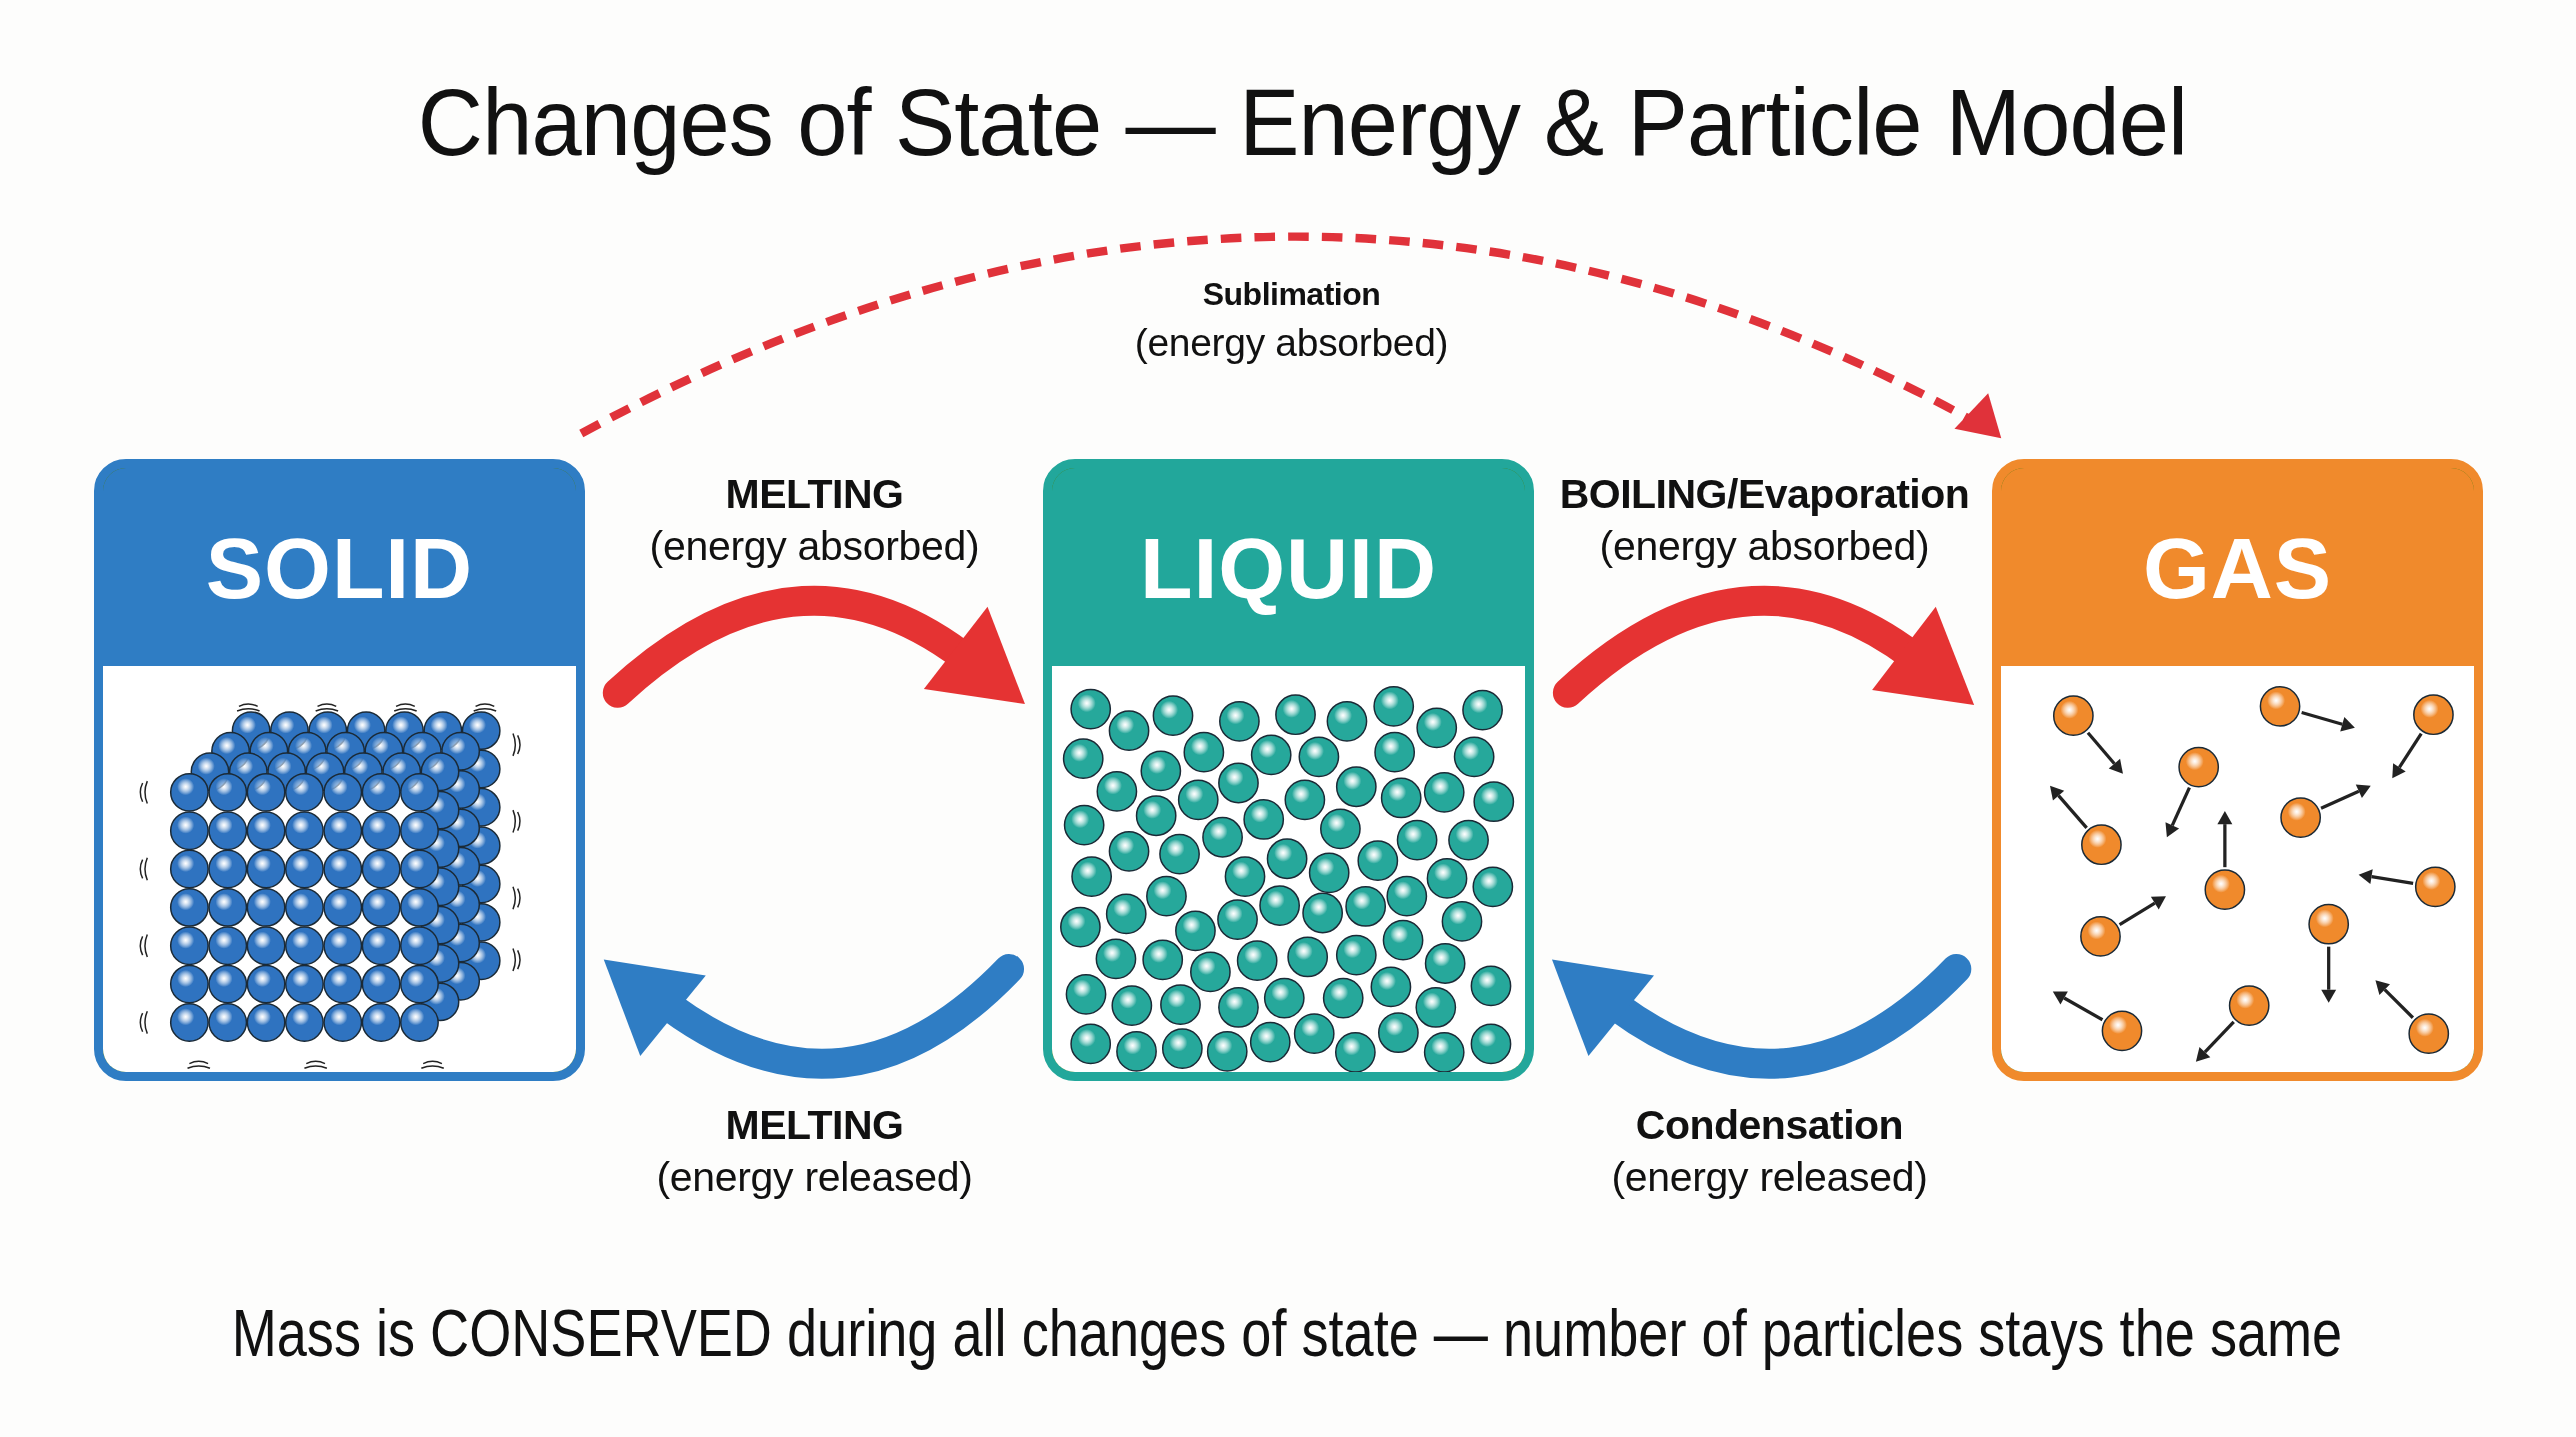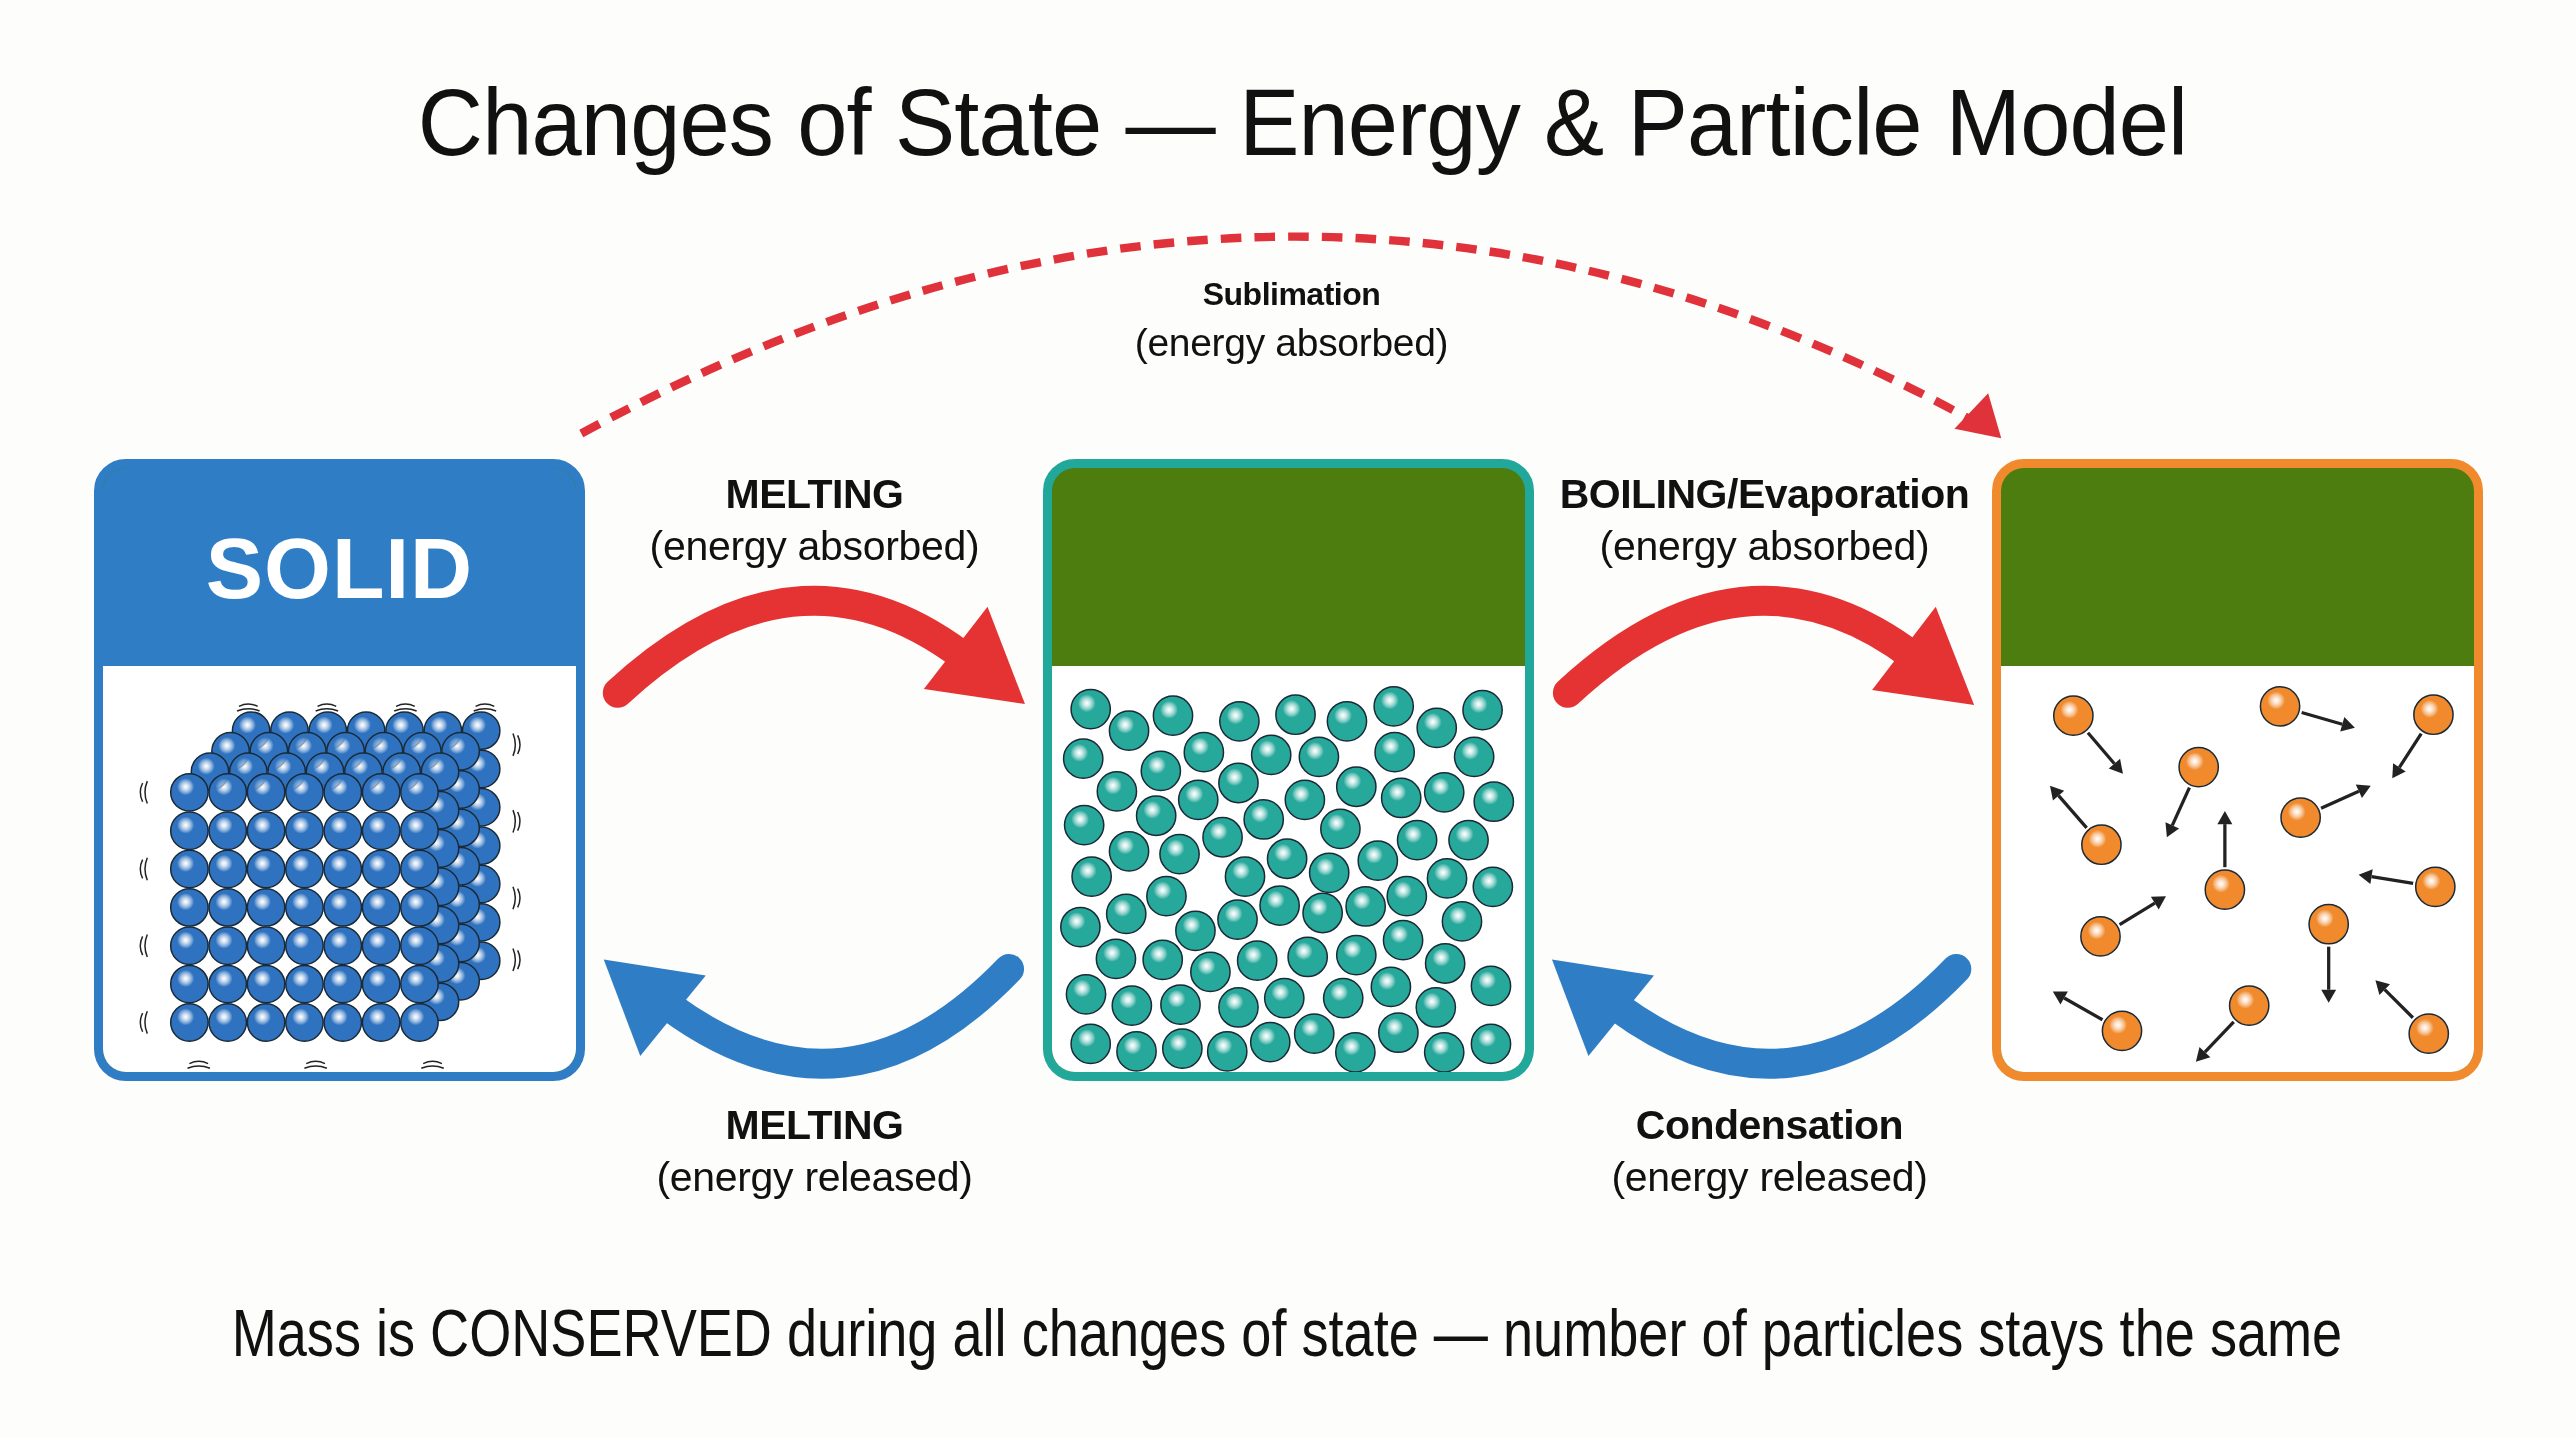--- a/index.html
+++ b/index.html
@@ -234,20 +234,23 @@
         </g>
         <g stroke="#222" stroke-width="1.6" fill="none">
           <path d="M 352 427 Q 362 422 372 427"></path>
           <path d="M 350 432 Q 362 427 374 432"></path>
         </g>
       </svg>
   </div>
 </div>
 
 <div class="state-box" id="box-liquid" style="left:1043px; border-color:#22a79b;">
+  <div class="state-head" style="background:#22a79b;">
+    <span>LIQUID</span>
+  </div>
   <div class="state-body">
     <svg id="liquid-svg" viewBox="0 0 525 455">
         <defs>
           <radialGradient id="gl" cx="40%" cy="35%" r="65%">
             <stop offset="0%" stop-color="#ffffff" stop-opacity="0.55"></stop>
             <stop offset="35%" stop-color="#26a89b" stop-opacity="1"></stop>
             <stop offset="100%" stop-color="#26a89b" stop-opacity="1"></stop>
           </radialGradient>
         </defs>
         <circle cx="51" cy="48" r="21" fill="url(#gl)" stroke="#1b2a36" stroke-width="1.6"></circle>
@@ -325,20 +328,23 @@
         <circle cx="290" cy="395" r="21" fill="url(#gl)" stroke="#1b2a36" stroke-width="1.6"></circle>
         <circle cx="334" cy="415" r="21" fill="url(#gl)" stroke="#1b2a36" stroke-width="1.6"></circle>
         <circle cx="380" cy="394" r="21" fill="url(#gl)" stroke="#1b2a36" stroke-width="1.6"></circle>
         <circle cx="429" cy="415" r="21" fill="url(#gl)" stroke="#1b2a36" stroke-width="1.6"></circle>
         <circle cx="479" cy="406" r="21" fill="url(#gl)" stroke="#1b2a36" stroke-width="1.6"></circle>
       </svg>
   </div>
 </div>
 
 <div class="state-box" id="box-gas" style="left:1992px; border-color:#f08a2c;">
+  <div class="state-head" style="background:#f08a2c;">
+    <span>GAS</span>
+  </div>
   <div class="state-body">
     <svg id="gas-svg" viewBox="0 0 525 455">
         <defs>
           <radialGradient id="gg" cx="40%" cy="35%" r="65%">
             <stop offset="0%" stop-color="#ffffff" stop-opacity="0.55"></stop>
             <stop offset="35%" stop-color="#f08a2c" stop-opacity="1"></stop>
             <stop offset="100%" stop-color="#f08a2c" stop-opacity="1"></stop>
           </radialGradient>
         </defs>
         <line x1="102.59474758089496" y1="73.24291226444316" x2="130.9030639111446" y2="106.35830117907483" stroke="#222" stroke-width="3.5"></line>

